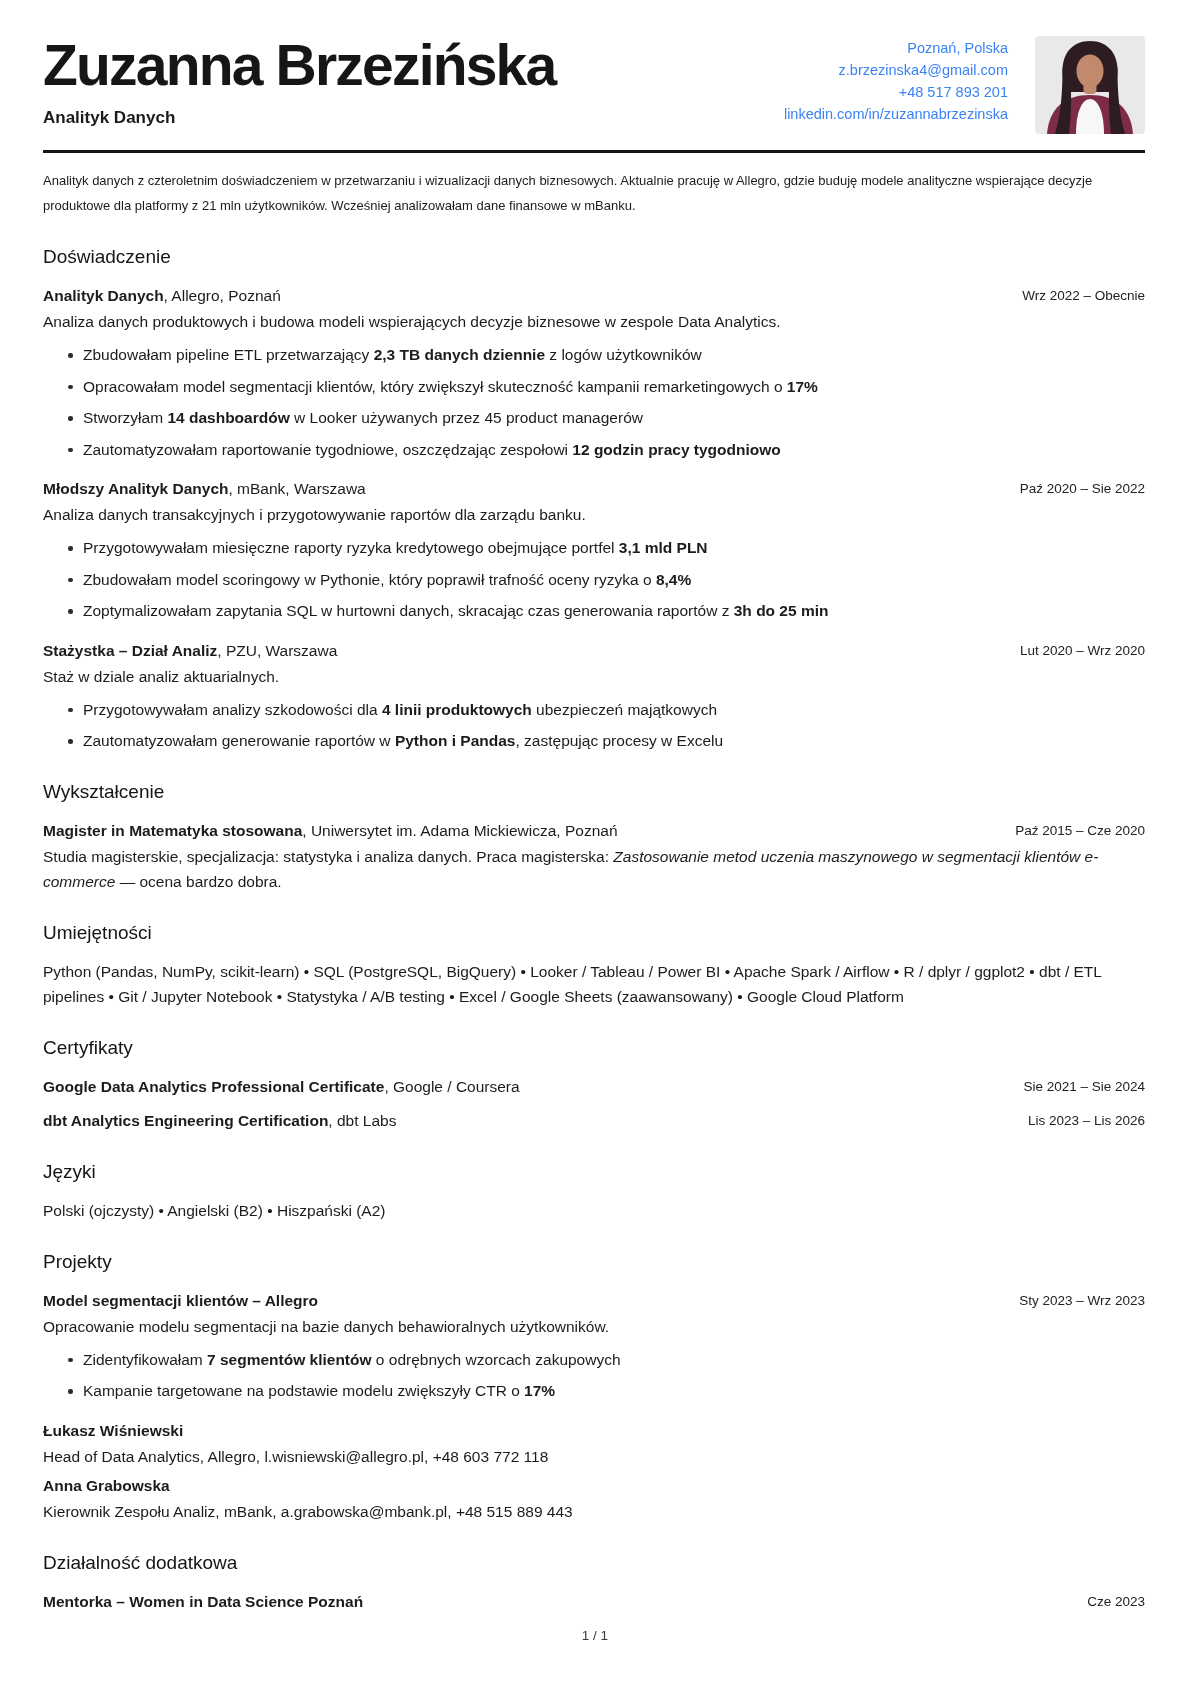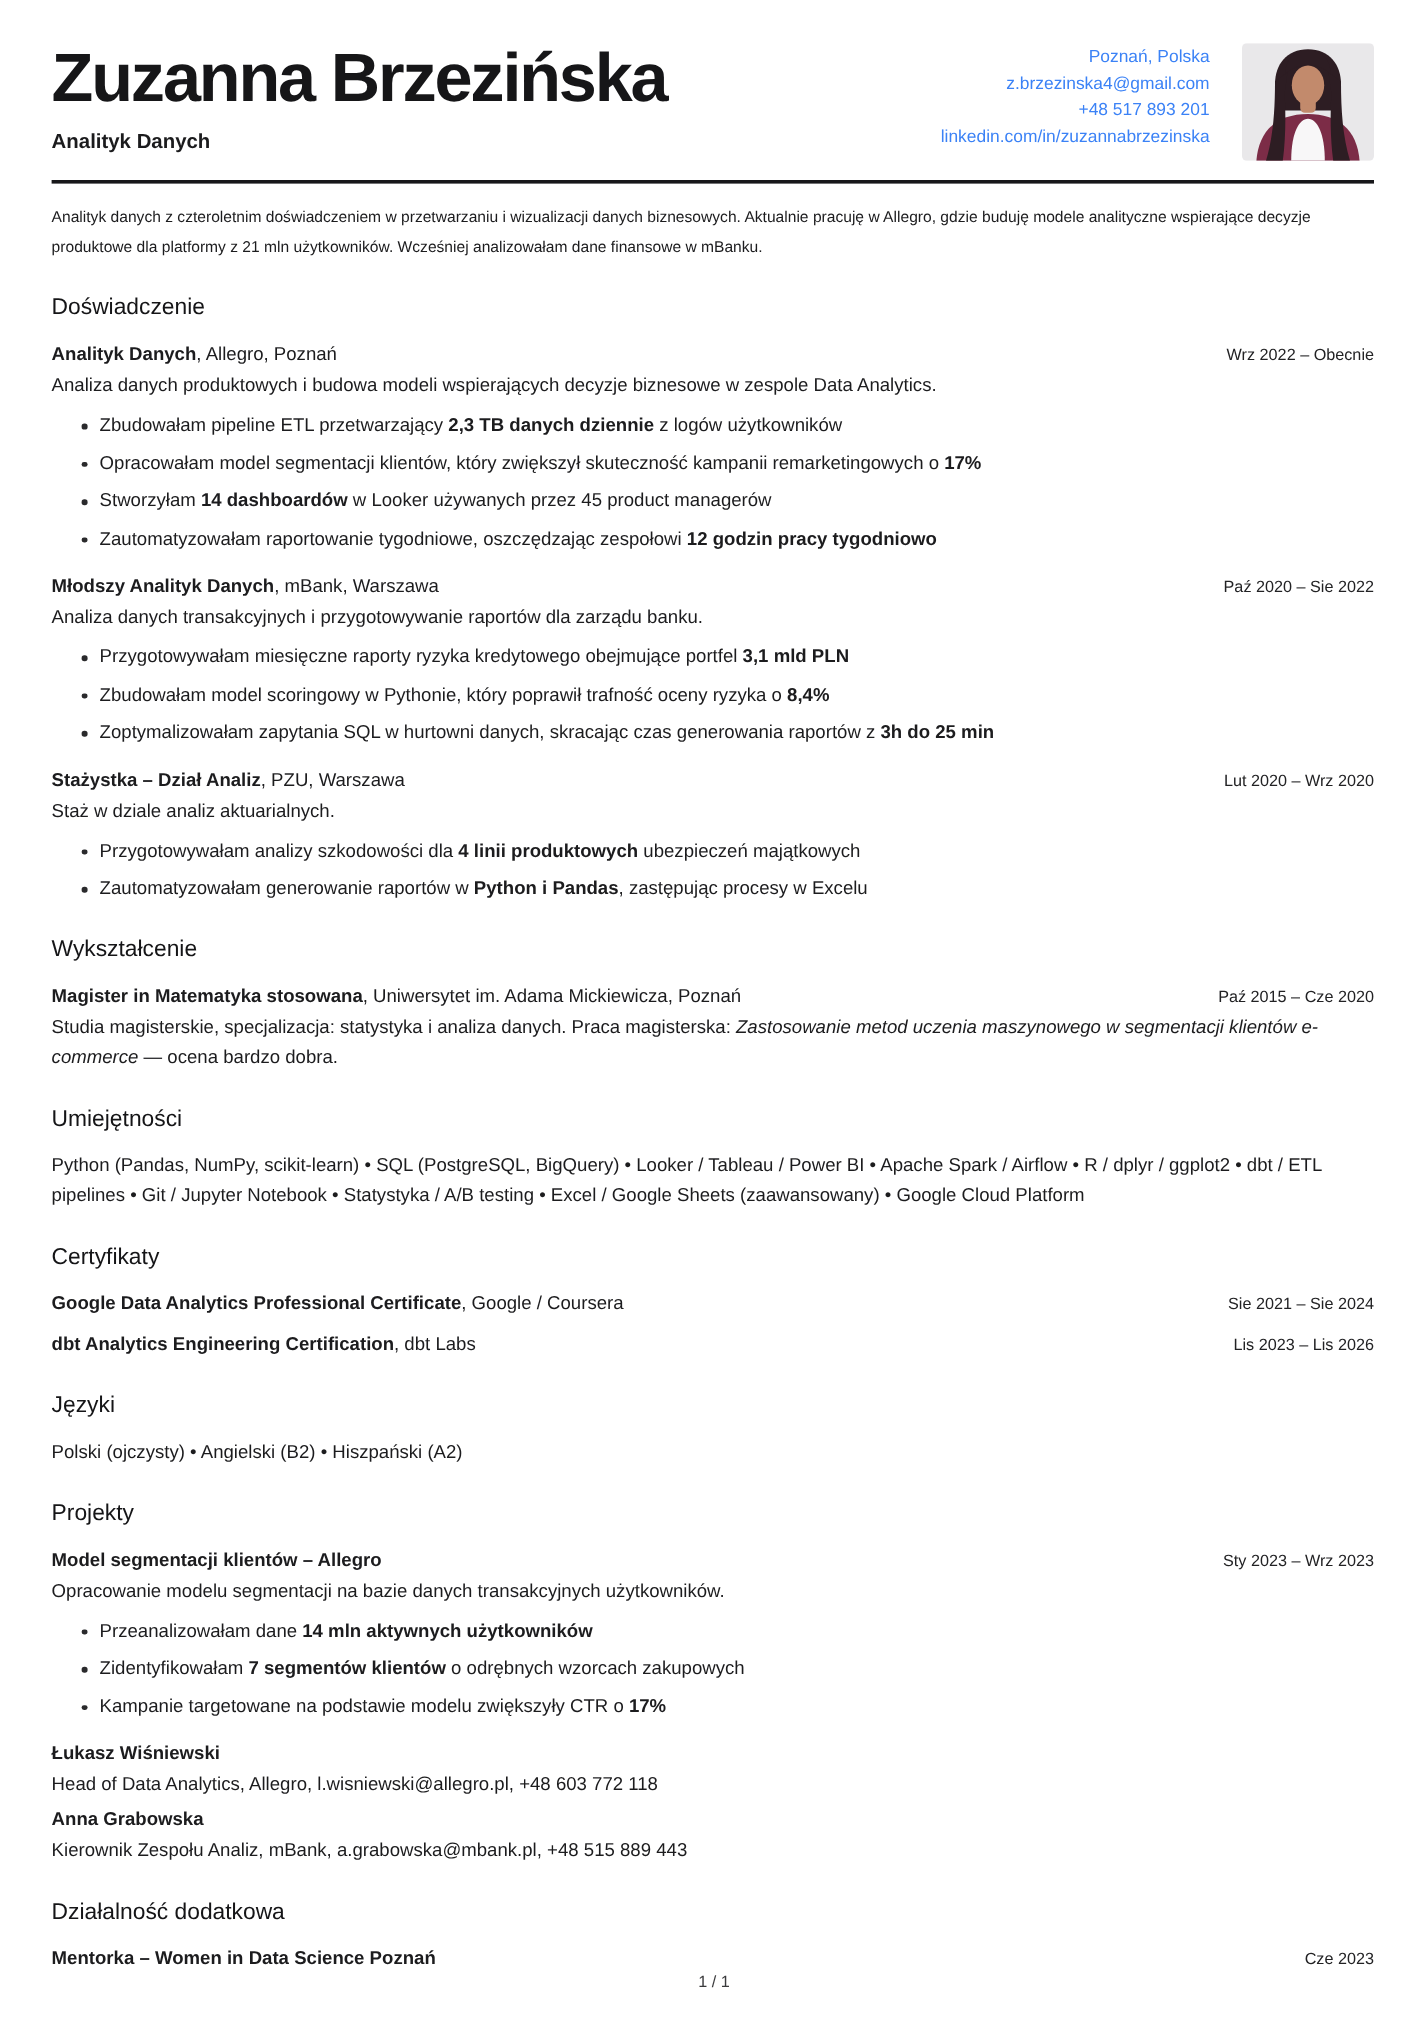--- a/index.html
+++ b/index.html
@@ -26,21 +26,21 @@
   .entry-title{margin:0;min-width:0;}
   .entry-date{font-size:13.5px;white-space:nowrap;margin-left:24px;color:#222224;}
   .entry-desc{margin:1px 0 0;}
   .b{font-weight:700;}
   .i{font-style:italic;}
   ul.bullets{list-style:none;margin:9px 0 6px;padding:0 0 0 40px;}
   li.bullet{position:relative;margin-top:8px;line-height:23.5px;}
   li.bullet::before{content:"";position:absolute;left:-15px;top:10px;width:4.5px;height:4.5px;border-radius:50%;background:#2a2a2c;}
   [data-name="section-certificates"] .entry + .entry{margin-top:9px;}
   [data-name="section-references"] .entry + .entry{margin-top:4px;}
-  .footer{position:absolute;bottom:24px;left:0;width:100%;text-align:center;font-size:13.5px;color:#3a3a3c;}
+  .footer{position:absolute;bottom:40px;left:0;width:100%;text-align:center;font-size:13.5px;color:#3a3a3c;}
 </style>
 </head>
 <body>
 
 <div class="page" data-name="resume-page">
 
   <header class="header" data-name="resume-header">
     <div class="header-left" data-name="header-identity">
       <h1 class="name" data-name="person-name">Zuzanna Brzezińska</h1>
       <div class="job-title" data-name="person-job-title">Analityk Danych</div>
@@ -145,23 +145,22 @@
           <p class="entry-desc" data-name="entry-description"><span class="" data-name="text-run">Polski (ojczysty) • Angielski (B2) • Hiszpański (A2)</span></p>
         </div>
       </section>
       <section class="section" data-name="section-projects">
         <h2 class="section-heading" data-name="section-heading-projects">Projekty</h2>
         <div class="entry" data-name="entry">
           <div class="entry-head" data-name="entry-head">
             <p class="entry-title" data-name="entry-title"><span class="b" data-name="entry-title-text">Model segmentacji klientów – Allegro</span></p>
             <span class="entry-date" data-name="entry-date">Sty 2023 – Wrz 2023</span>
           </div>
-          <p class="entry-desc" data-name="entry-description"><span class="" data-name="text-run">Opracowanie modelu segmentacji na bazie danych transakcyjnych użytkowników.</span></p>
+          <p class="entry-desc" data-name="entry-description"><span class="" data-name="text-run">Opracowanie modelu segmentacji na bazie danych behawioralnych użytkowników.</span></p>
           <ul class="bullets" data-name="bullet-list">
-            <li class="bullet" data-name="bullet-item"><span class="" data-name="text-run">Przeanalizowałam dane </span><span class="b " data-name="text-run">14 mln aktywnych użytkowników</span></li>
             <li class="bullet" data-name="bullet-item"><span class="" data-name="text-run">Zidentyfikowałam </span><span class="b " data-name="text-run">7 segmentów klientów</span><span class="" data-name="text-run"> o odrębnych wzorcach zakupowych</span></li>
             <li class="bullet" data-name="bullet-item"><span class="" data-name="text-run">Kampanie targetowane na podstawie modelu zwiększyły CTR o </span><span class="b " data-name="text-run">17%</span></li>
           </ul>
         </div>
       </section>
       <section class="section" data-name="section-references">
         <div class="entry" data-name="entry">
           <div class="entry-head" data-name="entry-head">
             <p class="entry-title" data-name="entry-title"><span class="b" data-name="entry-title-text">Łukasz Wiśniewski</span></p>
           </div>

